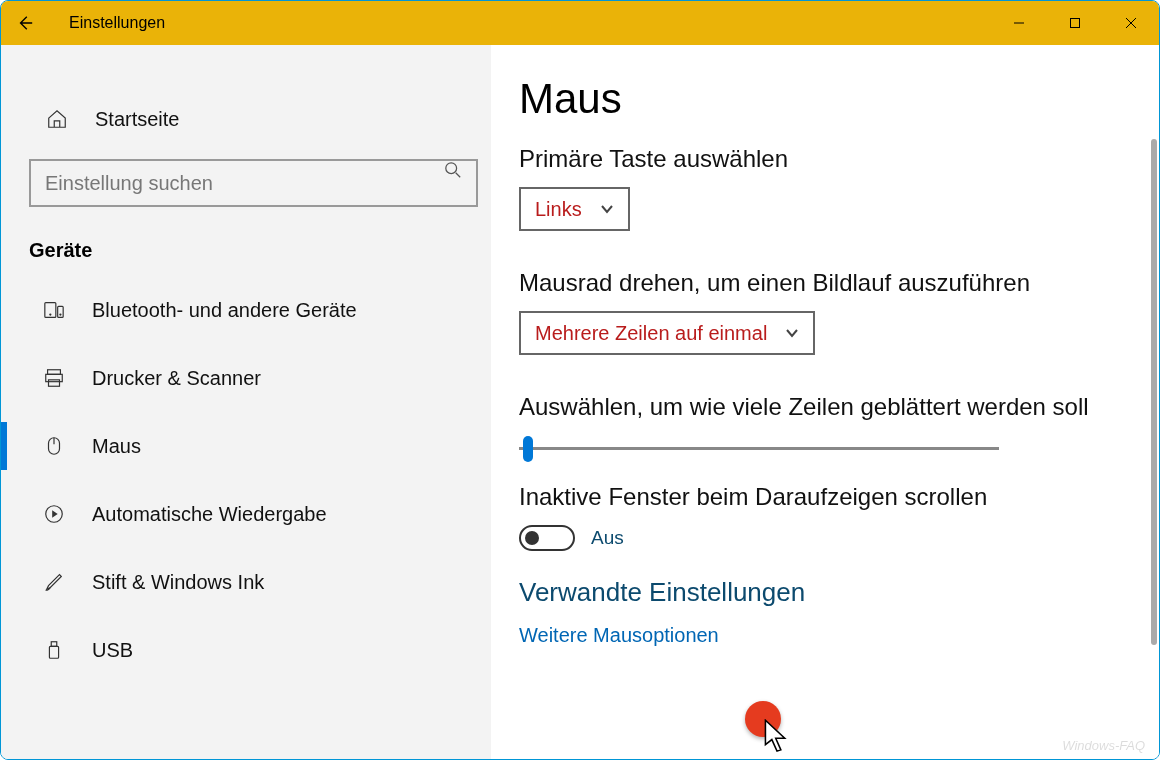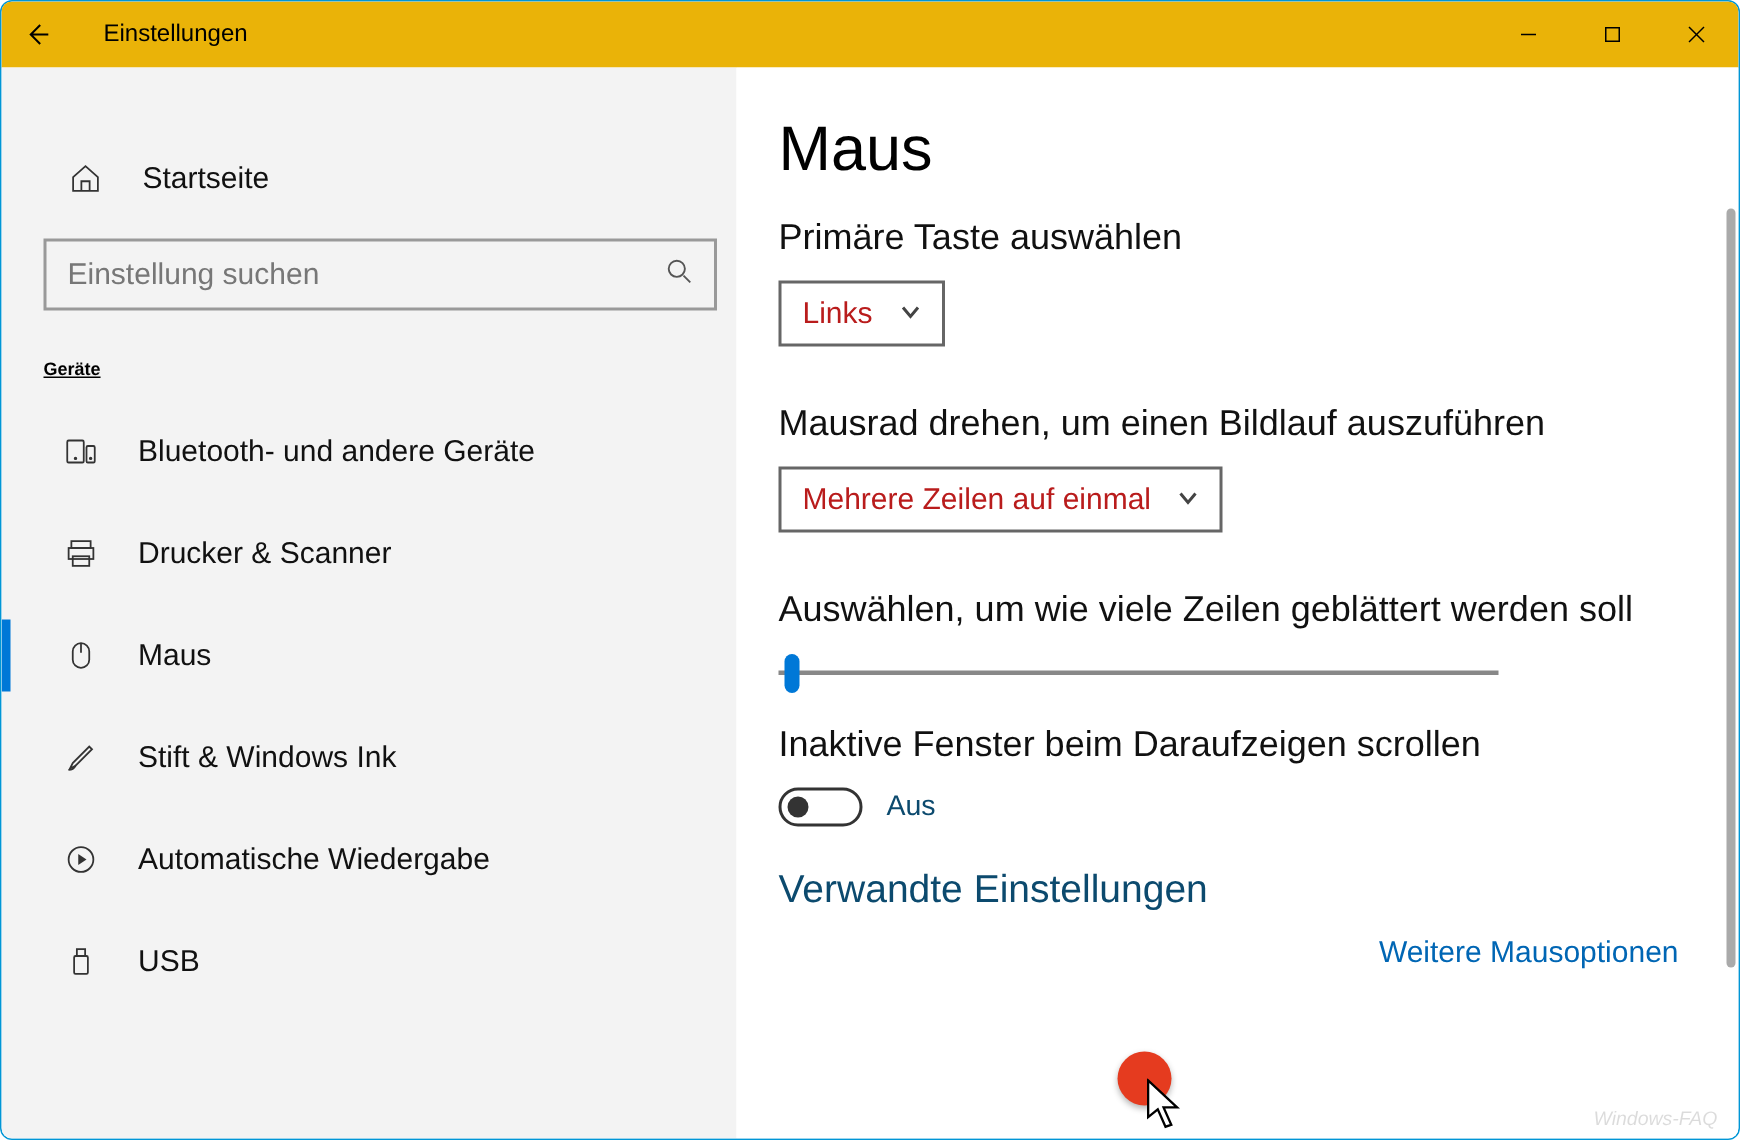--- a/index.html
+++ b/index.html
@@ -17,44 +17,44 @@
 
   
   .layout { display: flex; height: calc(100% - 44px); }
   .sidebar { width: 490px; background: #f3f3f3; padding-top: 40px; overflow: hidden; }
   .main { flex: 1; background: #fff; padding: 30px 40px 0 28px; overflow: hidden; position: relative; }
 
   
   .side-row { display: flex; align-items: center; height: 68px; padding-left: 44px; font-size: 20px; color: #111; cursor: default; }
   .side-icon { width: 24px; height: 24px; margin-right: 26px; display: flex; align-items: center; justify-content: center; }
   .side-icon svg { width: 22px; height: 22px; stroke: #333; stroke-width: 1.3; fill: none; }
-  .search-box { margin: 6px 13px 22px 28px; border: 2px solid #999; height: 48px; display: flex; align-items: center; padding: 0 14px; background: #f3f3f3; gap: 31px; }
+  .search-box { margin: 6px 13px 22px 28px; border: 2px solid #999; height: 48px; display: flex; padding: 0 14px; background: #f3f3f3; gap: 31px; }
   .search-box input { flex: 1; border: none; background: transparent; font-size: 20px; outline: none; color: #666; }
   .search-box input::placeholder { color: #777; }
-  .section-title { font-size: 12px; font-weight: 600; padding: 10px 0 14px 28px; color: #000; text-decoration: underline; }
+  .section-title { font-size: 20px; font-weight: 600; padding: 10px 0 14px 28px; color: #000; }
   .nav-item { display: flex; align-items: center; height: 68px; padding-left: 41px; font-size: 20px; color: #111; position: relative; }
   .nav-item.active::before { content: ""; position: absolute; left: 0; top: 10px; bottom: 10px; width: 6px; background: #0078d7; }
   .nav-icon { width: 24px; height: 24px; margin-right: 26px; display: flex; align-items: center; justify-content: center; }
   .nav-icon svg { width: 22px; height: 22px; stroke: #333; stroke-width: 1.3; fill: none; }
 
   
   .page-heading { font-size: 42px; font-weight: 350; margin-bottom: 22px; color: #000; }
   .setting-label { font-size: 24px; color: #111; margin-top: 20px; margin-bottom: 14px; }
   .dropdown { display: inline-flex; align-items: center; border: 2px solid #666; padding: 8px 14px; font-size: 20px; color: #b91c1c; min-height: 44px; }
   .dropdown .chev { margin-left: 18px; }
   .chev svg { width: 14px; height: 14px; stroke: #444; stroke-width: 2; fill: none; }
   .slider-row { position: relative; height: 28px; width: 480px; margin-top: 4px; margin-bottom: 10px; }
   .slider-track { position: absolute; top: 12px; left: 0; right: 0; height: 3px; background: #888; }
   .slider-thumb { position: absolute; top: 1px; left: 4px; width: 10px; height: 26px; background: #0078d7; border-radius: 5px; }
   .toggle-row { display: flex; align-items: center; margin-top: 4px; margin-bottom: 26px; }
   .toggle { width: 56px; height: 26px; border: 2px solid #333; border-radius: 14px; position: relative; margin-right: 16px; }
   .toggle .knob { position: absolute; width: 14px; height: 14px; background: #333; border-radius: 50%; top: 4px; left: 4px; }
   .toggle-label { font-size: 19px; color: #0c4a6e; }
   .sub-heading { font-size: 26px; font-weight: 400; color: #0c4a6e; margin-top: 10px; margin-bottom: 16px; }
-  .link { font-size: 20px; color: #0066b4; text-align: right; }
+  .link { font-size: 20px; color: #0066b4; }
 
   
   .scroll-indicator { position: absolute; right: 2px; top: 94px; width: 6px; height: 506px; background: #aaa; border-radius: 3px; }
 
   
   .cursor-overlay { position: absolute; left: 744px; top: 700px; pointer-events: none; }
   .red-dot { width: 36px; height: 36px; background: #e53b1f; border-radius: 50%; box-shadow: 0 2px 4px rgba(0,0,0,0.3); }
   .cursor-arrow { position: absolute; left: 19px; top: 18px; }
   .cursor-arrow svg { width: 26px; height: 36px; }
 
@@ -138,34 +138,34 @@
           <svg viewBox="0 0 24 24">
             <rect x="6" y="3" width="12" height="18" rx="6"></rect>
             <line x1="12" y1="3" x2="12" y2="10"></line>
           </svg>
         </span>
       <span>Maus</span>
     </div>
     <div class="nav-item">
       <span class="nav-icon">
           <svg viewBox="0 0 24 24">
+            <circle cx="12" cy="12" r="9"></circle>
+            <polygon points="10,8 16,12 10,16" fill="#333" stroke="none"></polygon>
+          </svg>
+        </span>
+      <span>Automatische Wiedergabe</span>
+    </div>
+    <div class="nav-item">
+      <span class="nav-icon">
+          <svg viewBox="0 0 24 24">
             <path d="M4 20 L8 18 L20 6 L18 4 L6 16 Z"></path>
             <path d="M3 21 C5 21 7 20 8 18"></path>
           </svg>
         </span>
       <span>Stift &amp; Windows Ink</span>
-    </div>
-    <div class="nav-item">
-      <span class="nav-icon">
-          <svg viewBox="0 0 24 24">
-            <circle cx="12" cy="12" r="9"></circle>
-            <polygon points="10,8 16,12 10,16" fill="#333" stroke="none"></polygon>
-          </svg>
-        </span>
-      <span>Automatische Wiedergabe</span>
     </div>
     <div class="nav-item">
       <span class="nav-icon">
           <svg viewBox="0 0 24 24">
             <rect x="9" y="3" width="6" height="5"></rect>
             <rect x="7" y="8" width="10" height="13" rx="1"></rect>
           </svg>
         </span>
       <span>USB</span>
     </div>

